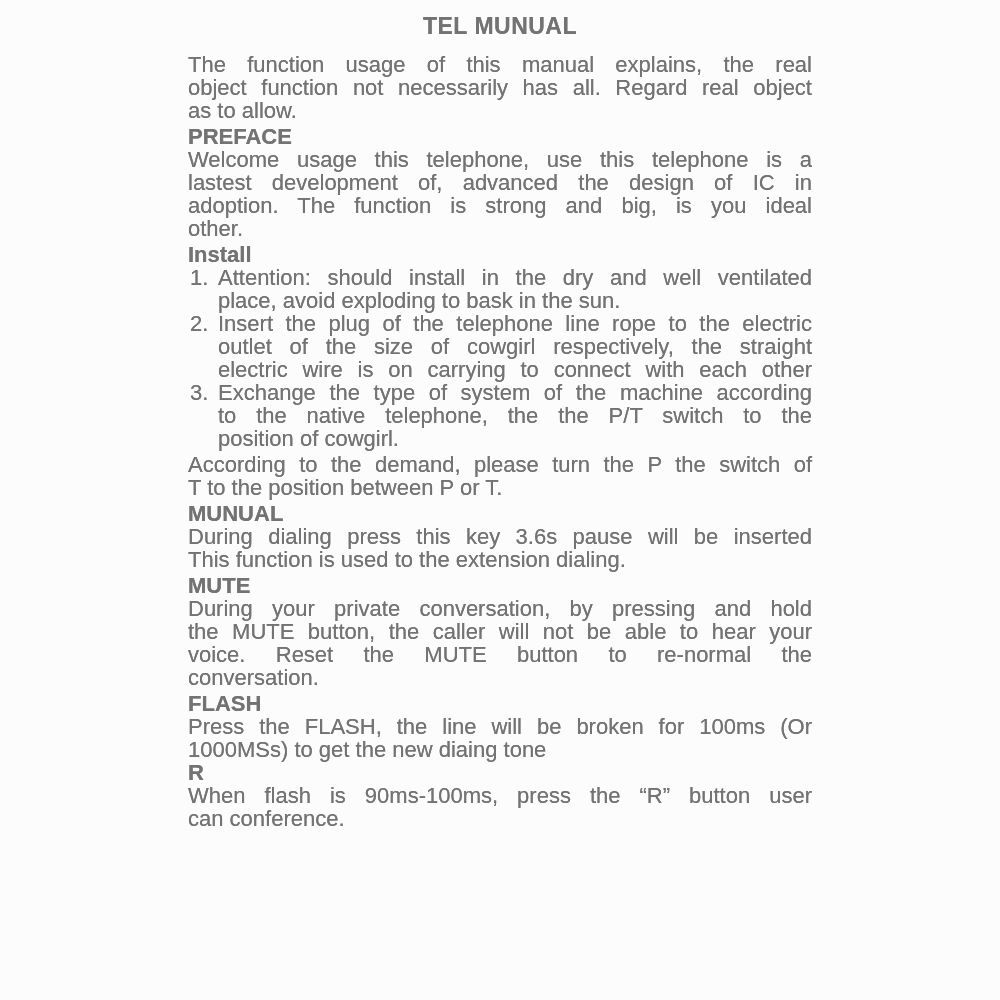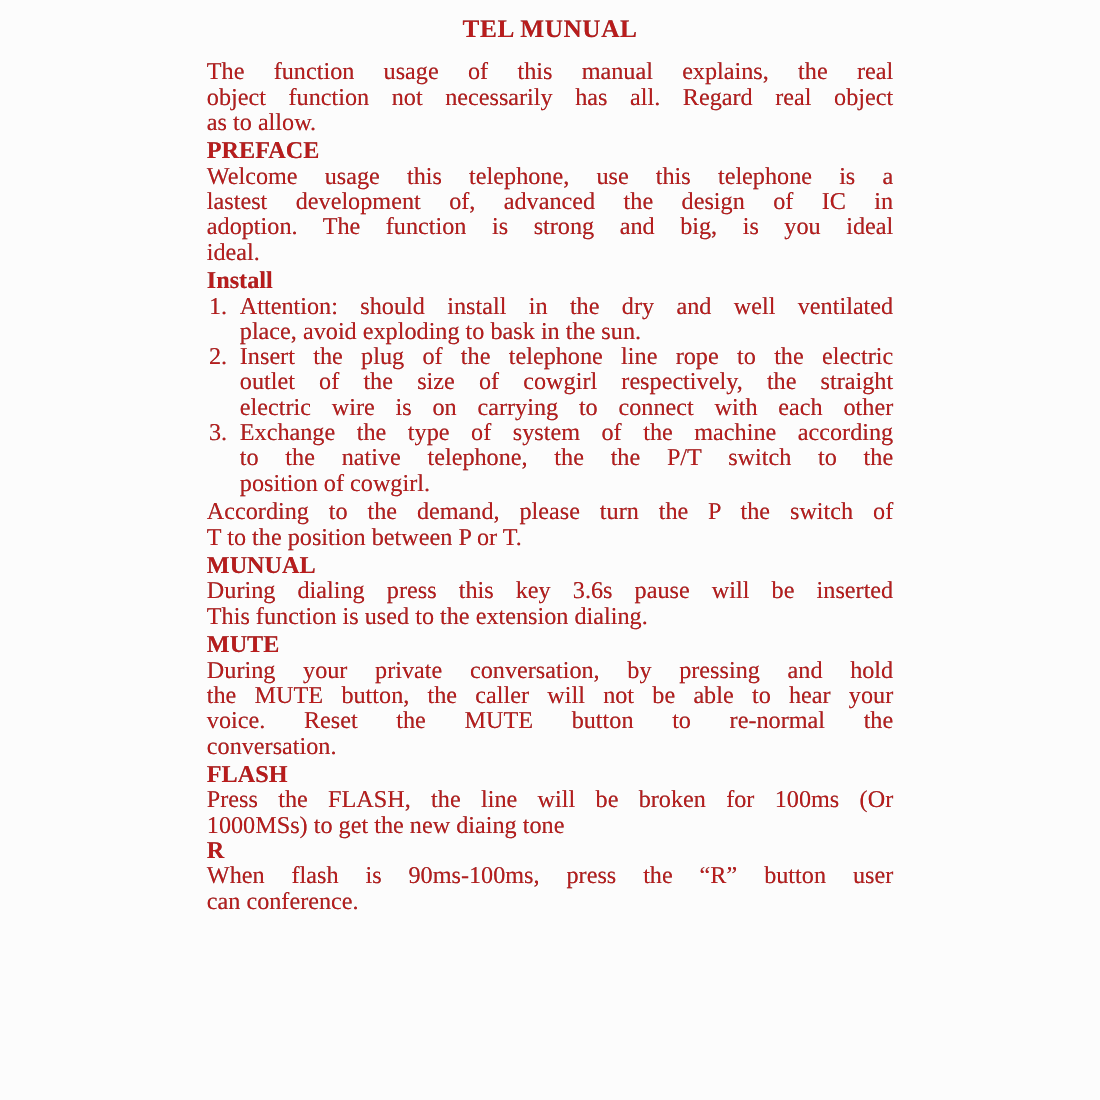--- a/index.html
+++ b/index.html
@@ -8,22 +8,22 @@
     background: #fcfcfc;
     width: 1000px;
     height: 1000px;
     overflow: hidden;
   }
   .page {
     position: relative;
     width: 860px;
     height: 1000px;
     background: #fcfcfc;
-    font-family: Liberation Serif, serif;
-    color: #b91c1c;
+    font-family: Liberation Sans, sans-serif;
+    color: #737373;
     text-shadow: 0 0 0.6px rgba(30,30,30,0.55);
   }
   .content {
     position: absolute;
     left: 188px;
     top: 14px;
     width: 624px;
   }
   .doc-title {
     margin: 0 0 14px 0;
@@ -74,21 +74,21 @@
         <div class="line j">object function not necessarily has all. Regard real object</div>
         <div class="line">as to allow.</div>
       </div>
     <div>
         <section class="section">
           <h2 class="heading">PREFACE</h2>
           <div class="para">
             <div class="line j">Welcome usage this telephone, use this telephone is a</div>
             <div class="line j">lastest development of, advanced the design of IC in</div>
             <div class="line j">adoption. The function is strong and big, is you ideal</div>
-            <div class="line">ideal.</div>
+            <div class="line">other.</div>
           </div>
         </section>
         <section class="section">
           <h2 class="heading">Install</h2>
           <div class="list-item">
             <span class="num">1.</span>
             <div class="li-body">
               <div class="line j">Attention: should install in the dry and well ventilated</div>
               <div class="line">place, avoid exploding to bask in the sun.</div>
             </div>

